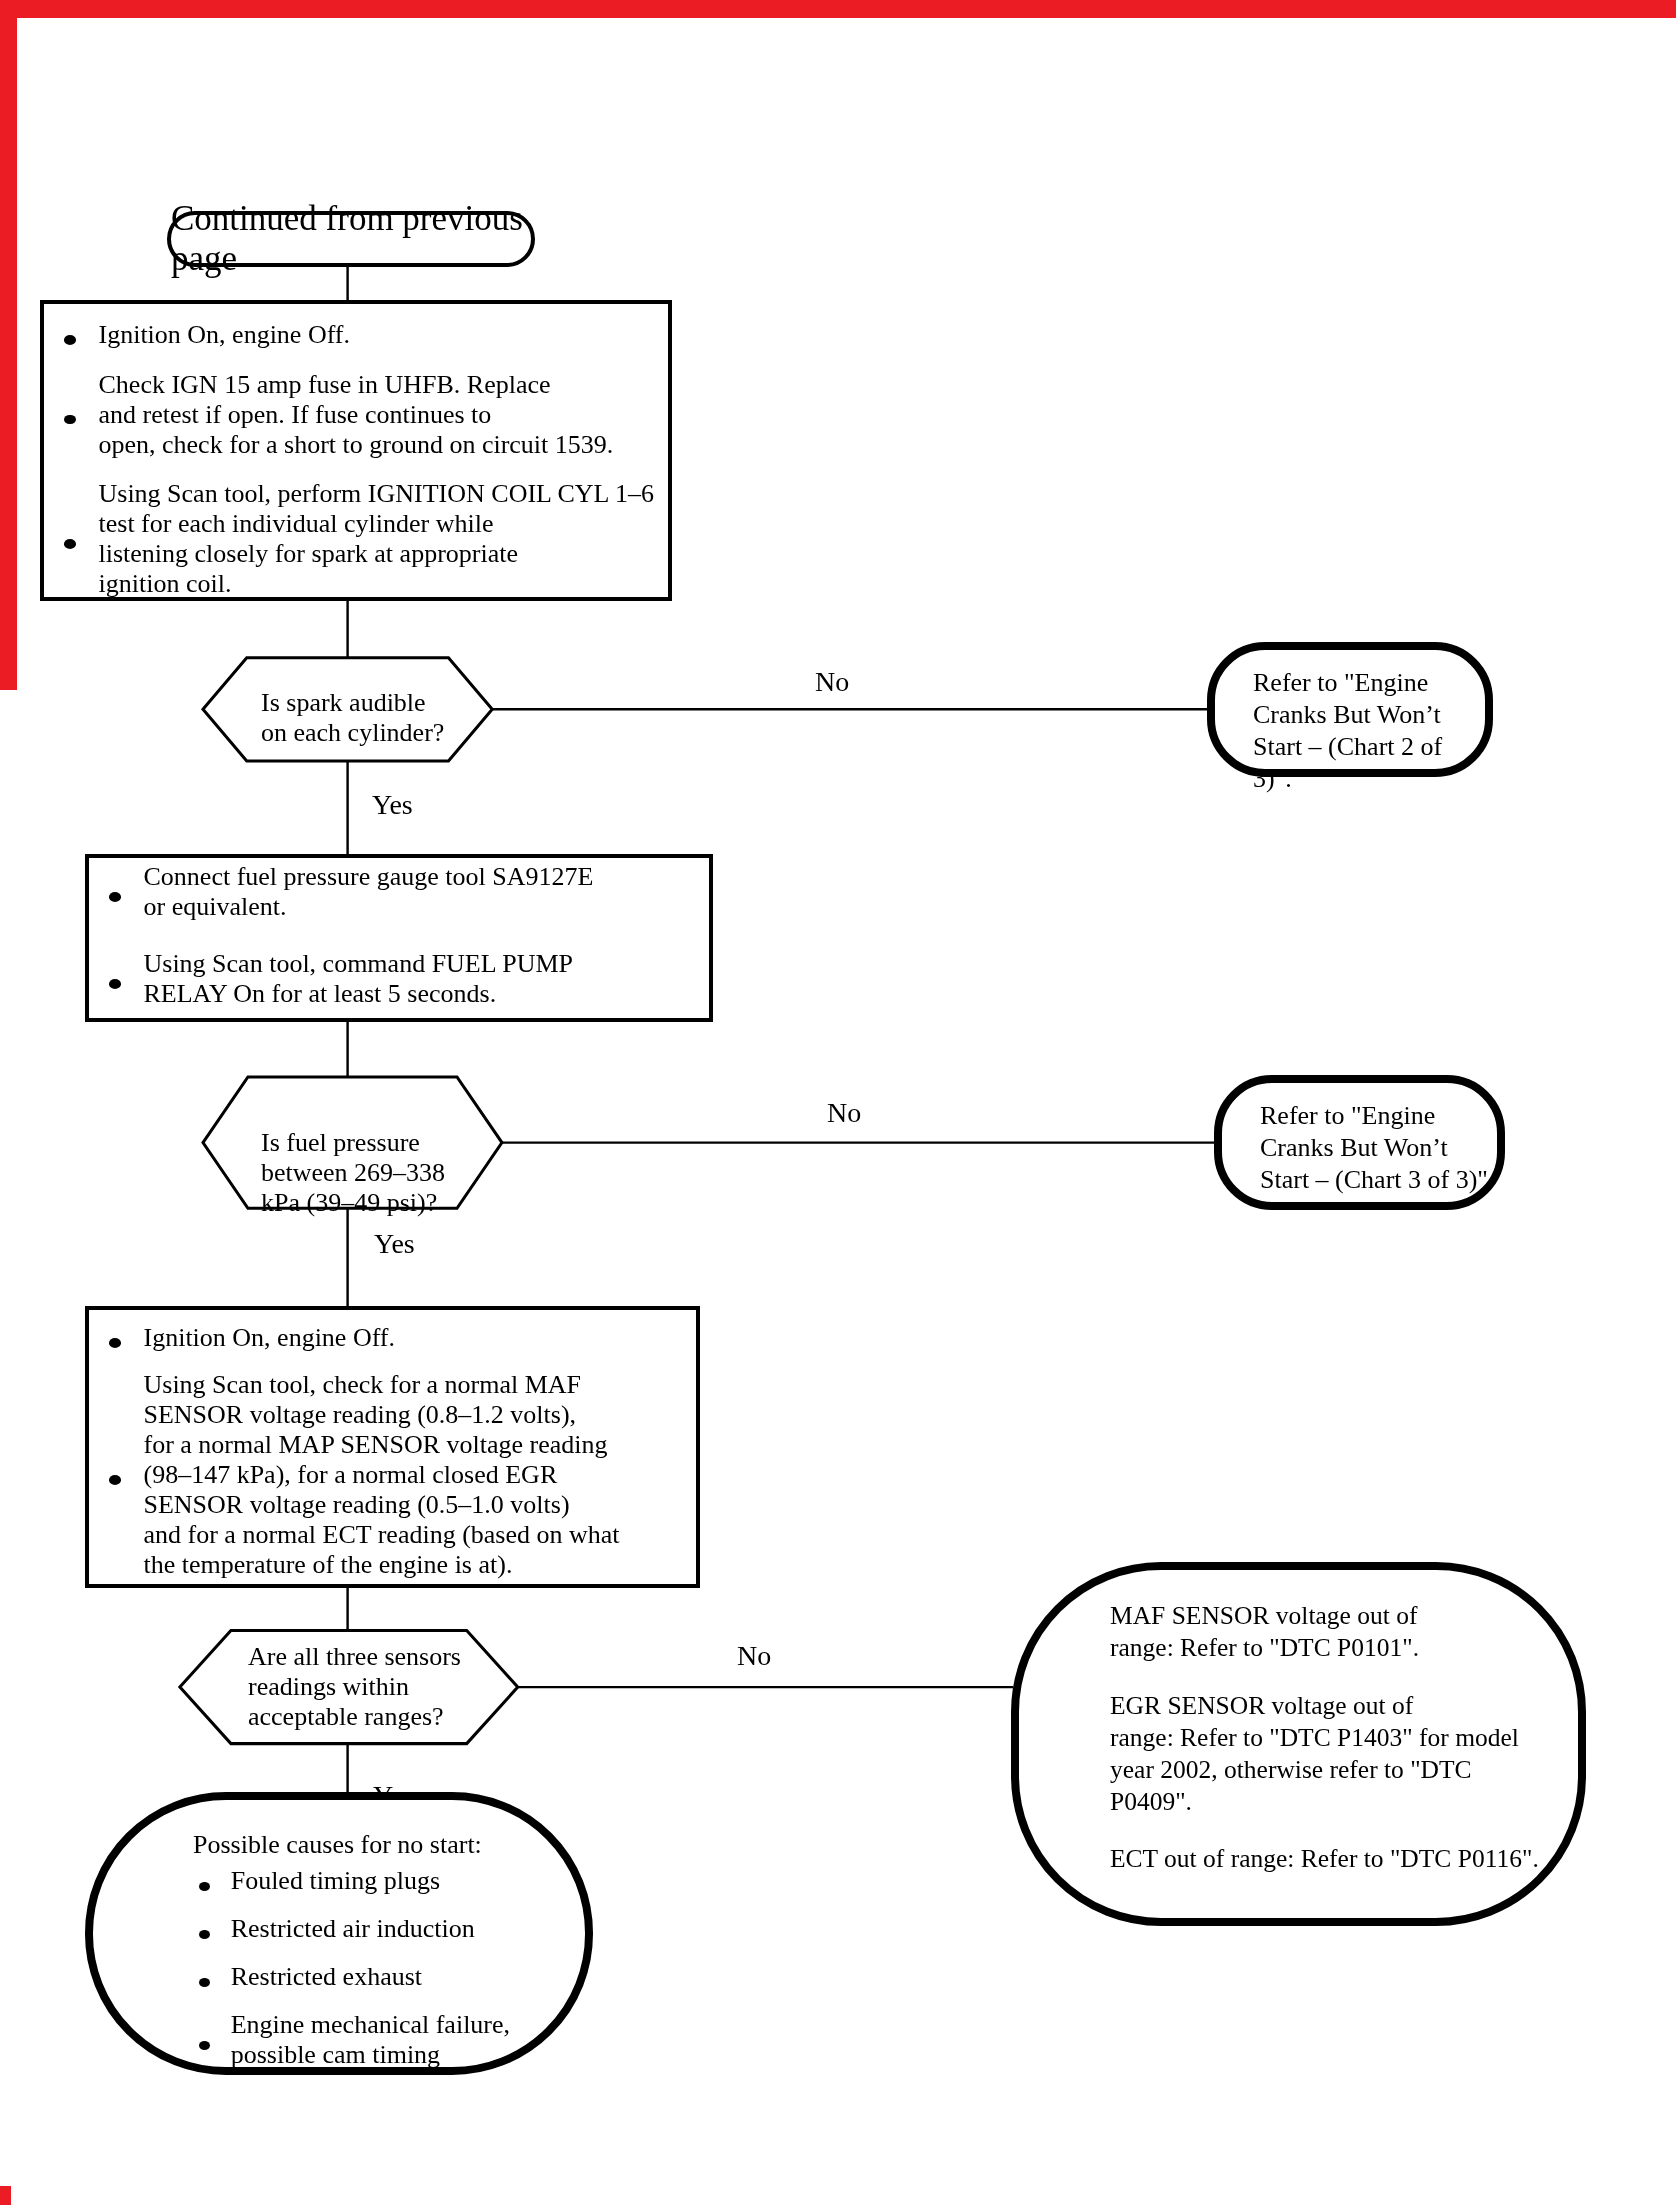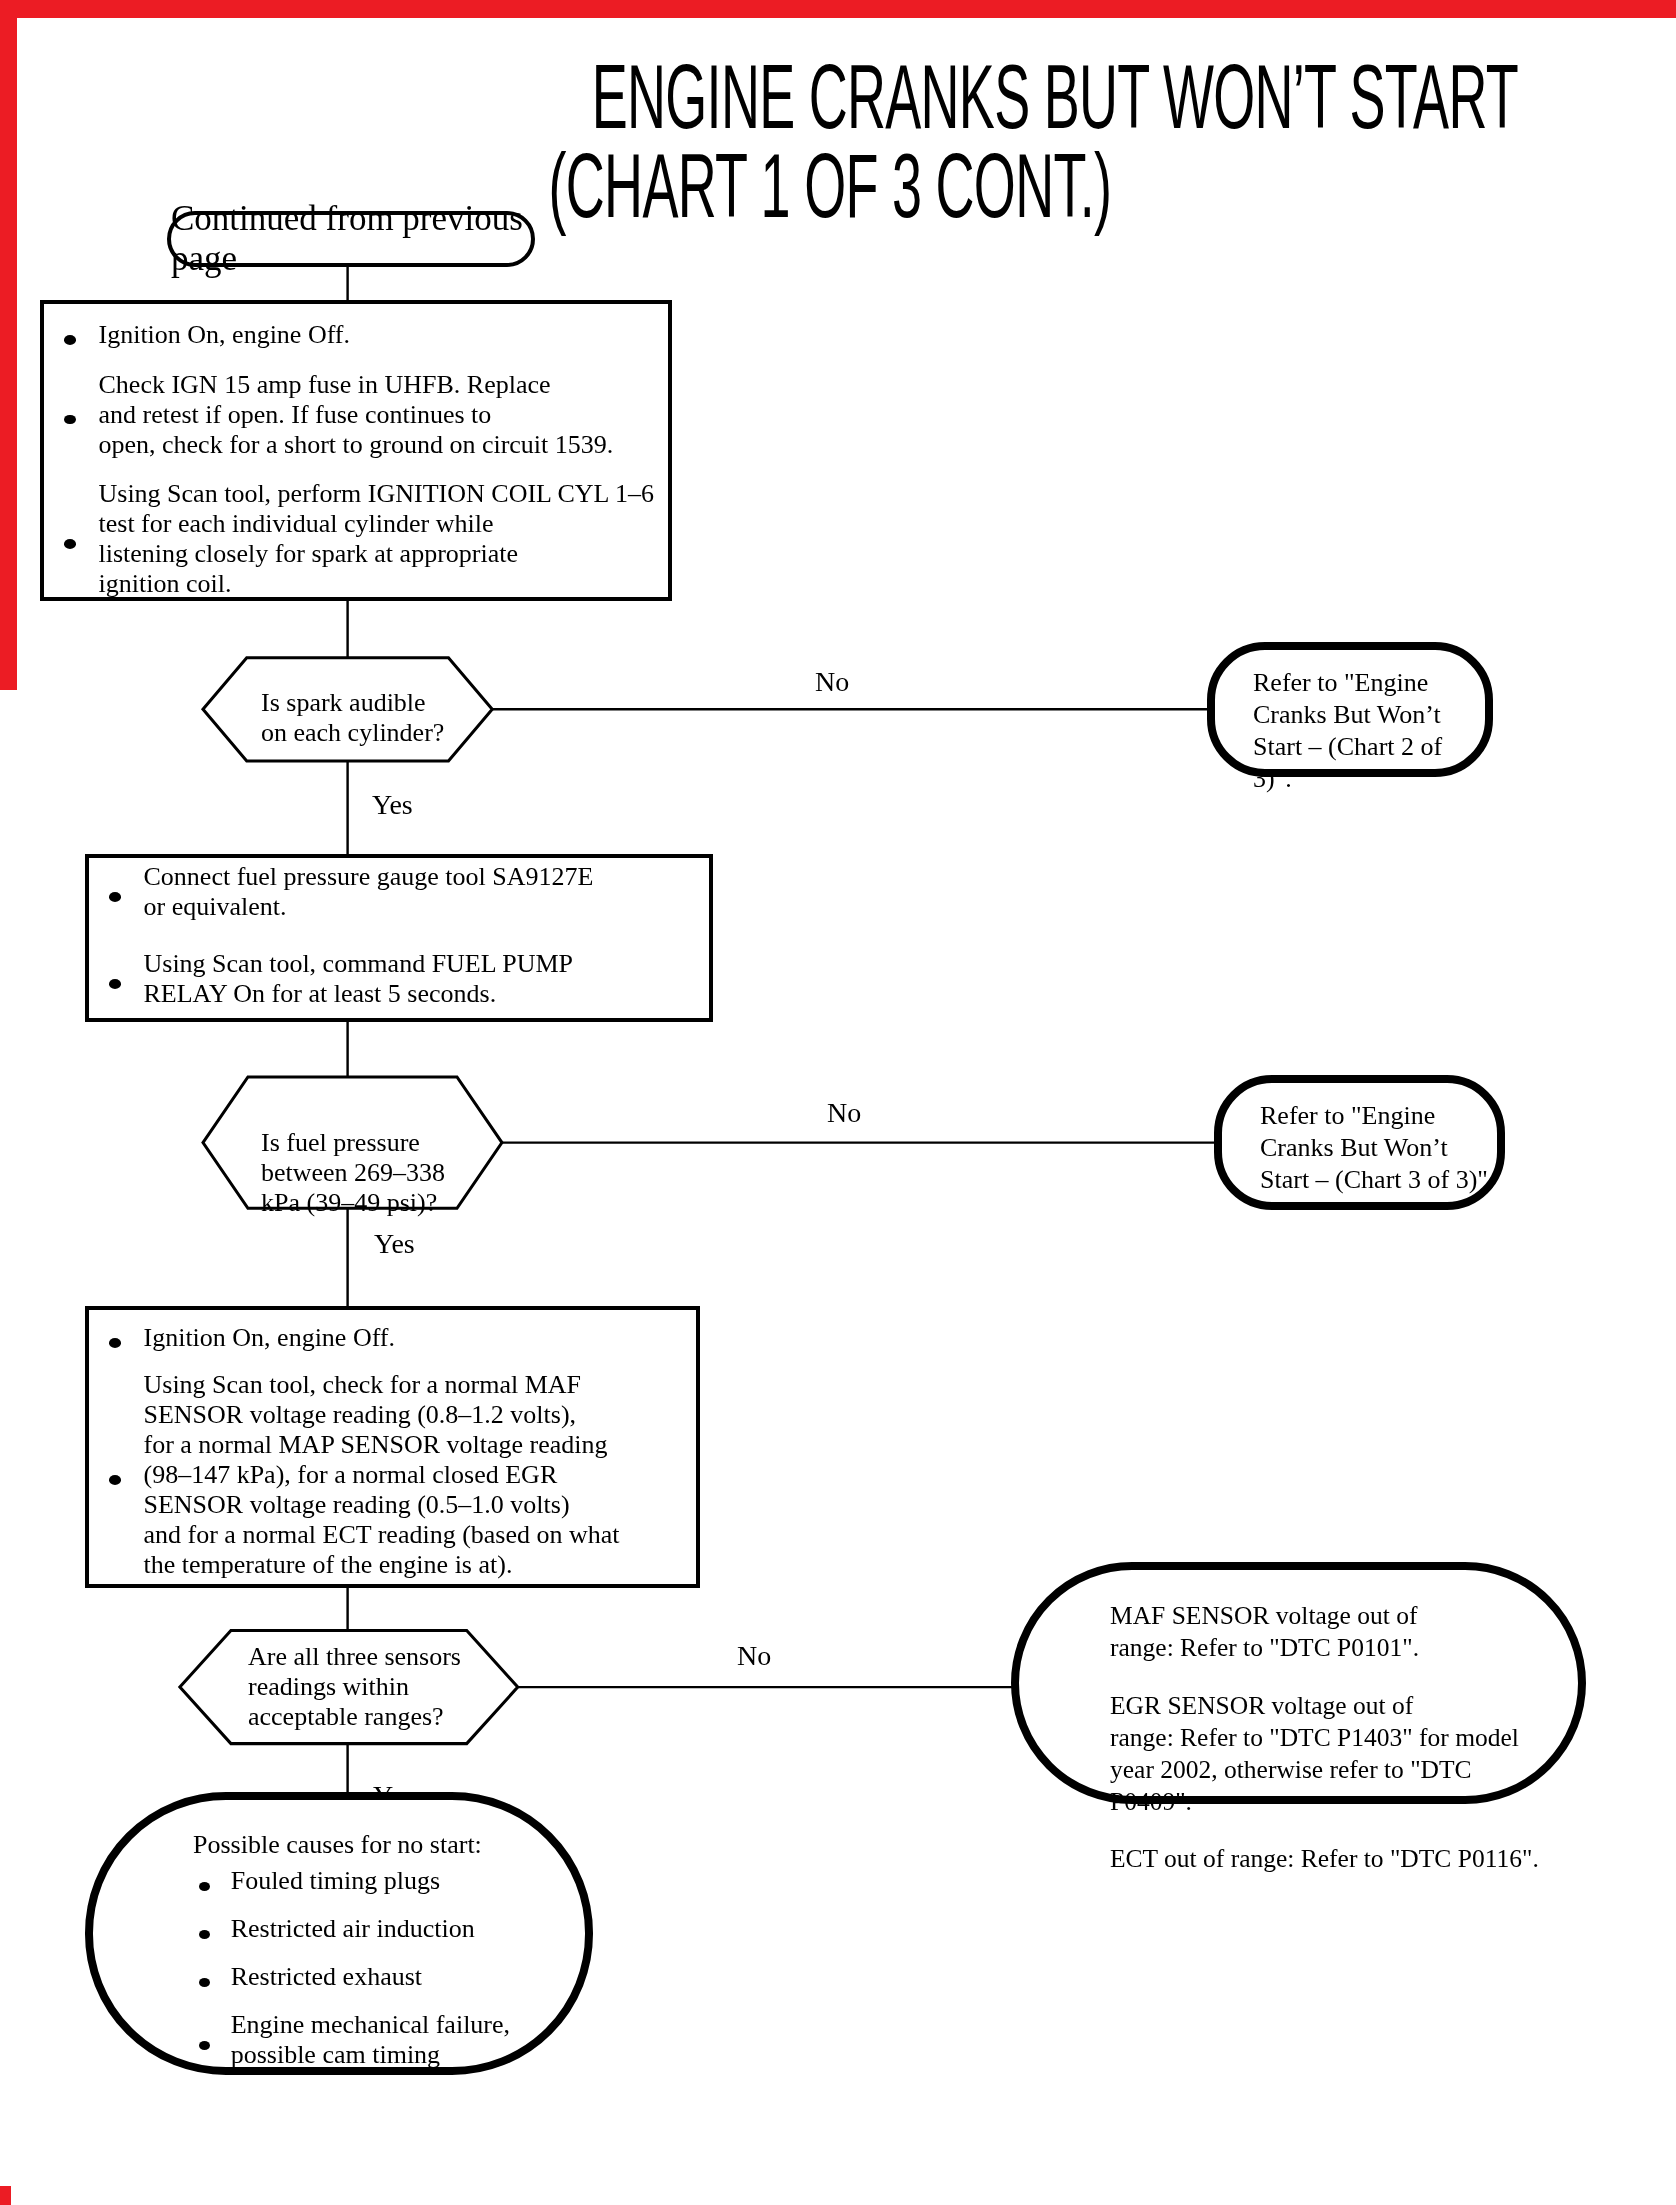--- a/index.html
+++ b/index.html
@@ -53,21 +53,21 @@
   
   .stadium-ref {
     border:8px solid #000; border-radius:58px;
     font-size:26px; line-height:32px; white-space:pre-line;
     padding:17px 0 0 38px;
   }
   #ref1 { left:1207px; top:642px; width:286px; height:135px; }
   #ref2 { left:1214px; top:1075px; width:291px; height:135px; }
   
   #dtc {
-    left:1011px; top:1562px; width:575px; height:242px;
+    left:1011px; top:1562px; width:575px; height:364px;
     border:8.5px solid #000; border-radius:150px;
     padding:30px 24px 17px 91px;
   }
   .dtc-par { font-size:25.5px; line-height:32px; white-space:pre-line; margin-bottom:25.5px; }
   
   #causes {
     left:85px; top:1792px; width:508px; height:283px;
     border:8px solid #000; border-radius:141px;
     padding-top:30px;
   }
@@ -78,24 +78,20 @@
 </style>
 </head>
 <body>
 
 <div id="canvas">
 
   <div class="artifact" style="left:0;top:0;width:1676px;height:18px;background:#ec1c24;"></div>
   <div class="artifact" style="left:0;top:0;width:17px;height:690px;background:#ec1c24;"></div>
   <div class="artifact" style="left:0;top:2186px;width:11px;height:19.5px;background:#ec1c24;"></div>
 
-  <div id="title">
-    <span class="tline">ENGINE CRANKS BUT WON’T START</span><br>
-    <span class="tline">(CHART 1 OF 3 CONT.)</span>
-  </div>
 
   <svg id="wires" viewBox="0 0 2758 3628" xmlns="http://www.w3.org/2000/svg">
     <g stroke="#000" stroke-width="4" fill="none">
       <line x1="572" y1="439" x2="572" y2="497"></line>
       <line x1="572" y1="985" x2="572" y2="1086"></line>
       <line x1="572" y1="1248" x2="572" y2="1409"></line>
       <line x1="572" y1="1678" x2="572" y2="1776"></line>
       <line x1="572" y1="1984" x2="572" y2="2152"></line>
       <line x1="572" y1="2608" x2="572" y2="2687"></line>
       <line x1="572" y1="2865" x2="572" y2="3029"></line>

